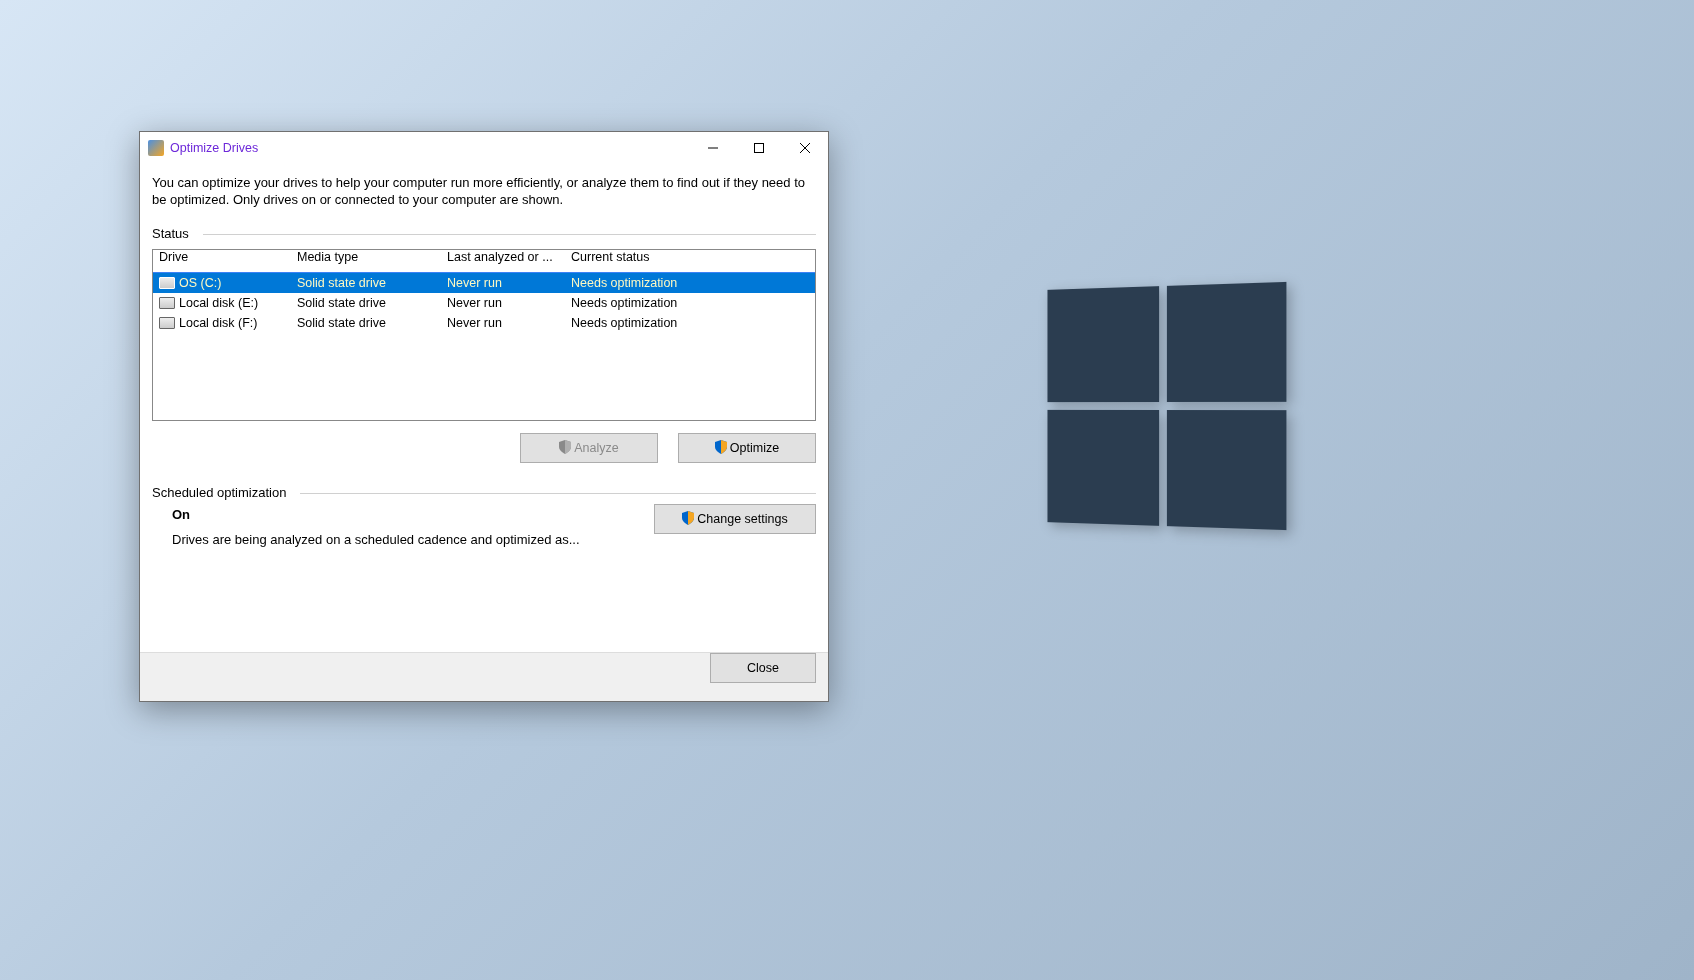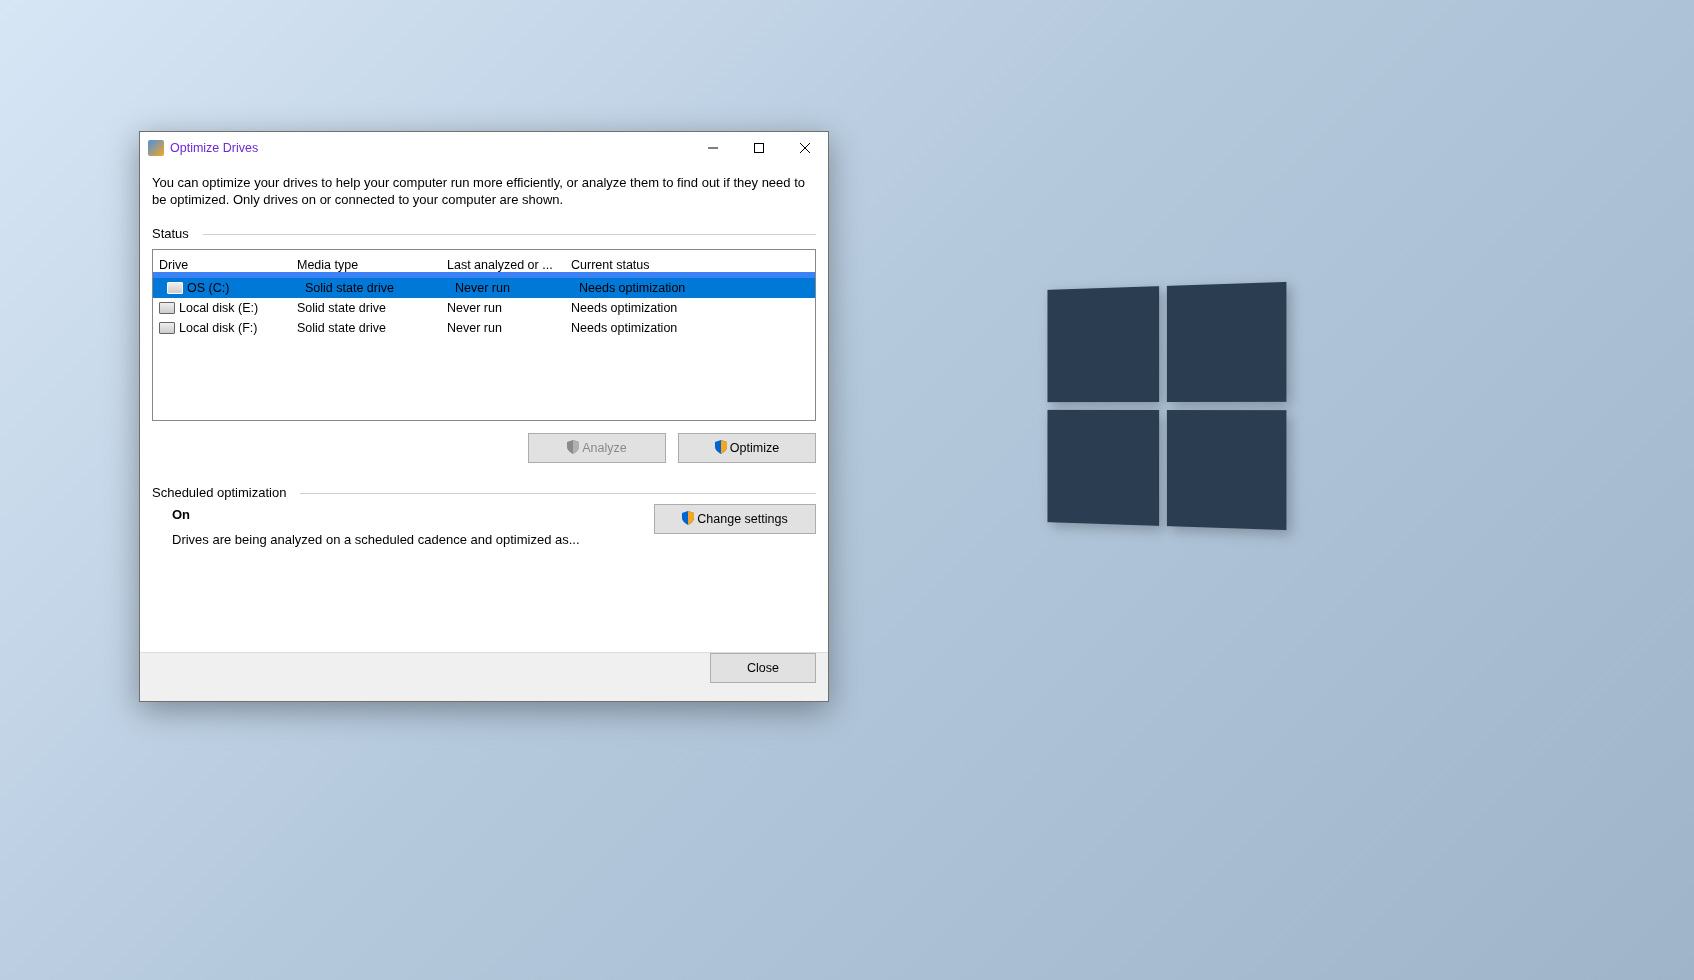--- a/index.html
+++ b/index.html
@@ -21,37 +21,37 @@
   .title-text{flex:1;font-size:12.5px;color:#6d28d9;}
   .sysbtns{display:flex;height:100%;}
   .sysbtn{width:46px;display:flex;align-items:center;justify-content:center;
     color:#000;}
   .sysbtn svg{width:12px;height:12px;stroke:#000;stroke-width:1;fill:none;}
   .body{padding:10px 12px 0 12px;flex:1;display:flex;flex-direction:column;}
   .intro{font-size:13px;color:#000;line-height:17px;margin-bottom:18px;}
   .sect-label{font-size:13px;color:#000;display:flex;align-items:center;gap:14px;margin-bottom:8px;}
   .sect-label .rule{flex:1;height:1px;background:#d0d0d0;margin-top:2px;}
   .list{border:1px solid #888;height:170px;background:#fff;margin-bottom:12px;}
-  .lhdr{display:flex;height:22px;align-items:flex-end;font-size:12.5px;color:#000;
-    border-bottom:6px solid #3b82f6;}
+  .lhdr{display:flex;height:22px;align-items:flex-start;font-size:12.5px;color:#000;
+    border-bottom:1px solid #3b82f6;}
   .lhdr>div{padding-left:6px;white-space:nowrap;overflow:hidden;text-overflow:ellipsis;}
   .col-drv{width:132px;}
   .col-media{width:144px;}
   .col-last{width:118px;}
   .col-stat{flex:1;}
   .lrow{display:flex;height:20px;align-items:center;font-size:12.5px;}
   .lrow>div{padding-left:6px;display:flex;align-items:center;gap:4px;}
-  .lrow.sel{background:#0078d7;color:#000000;padding-left:8px;}
+  .lrow.sel{background:#0078d7;color:#fef9c3;}
   .drive-icon{width:14px;height:10px;border:1px solid #666;border-radius:1px;
     background:linear-gradient(#eee,#ccc);display:inline-block;}
   .lrow.sel .drive-icon{border-color:#fff;}
   .btnrow{display:flex;justify-content:flex-end;gap:12px;margin-bottom:22px;}
   .btn{min-width:116px;height:28px;border:1px solid #adadad;background:#e1e1e1;
     display:flex;align-items:center;justify-content:center;gap:3px;font-size:12.5px;
-    padding:0 10px;}
+    padding:0 10px;margin-left:8px;}
   .btn.disabled{color:#8a8a8a;}
   .shield{display:inline-block;}
   .shield svg{width:12px;height:14px;}
   .sched{margin-bottom:4px;}
   .sched-body{display:flex;align-items:flex-start;gap:20px;padding-left:20px;}
   .sched-text{flex:1;font-size:13px;line-height:21px;}
   .sched-text .on{font-weight:600;margin-bottom:4px;}
   .footer{height:48px;background:#f0f0f0;border-top:1px solid #ddd;
     display:flex;justify-content:flex-end;align-items:flex-start;padding-right:12px;}
   .btn.close{min-width:84px;}

